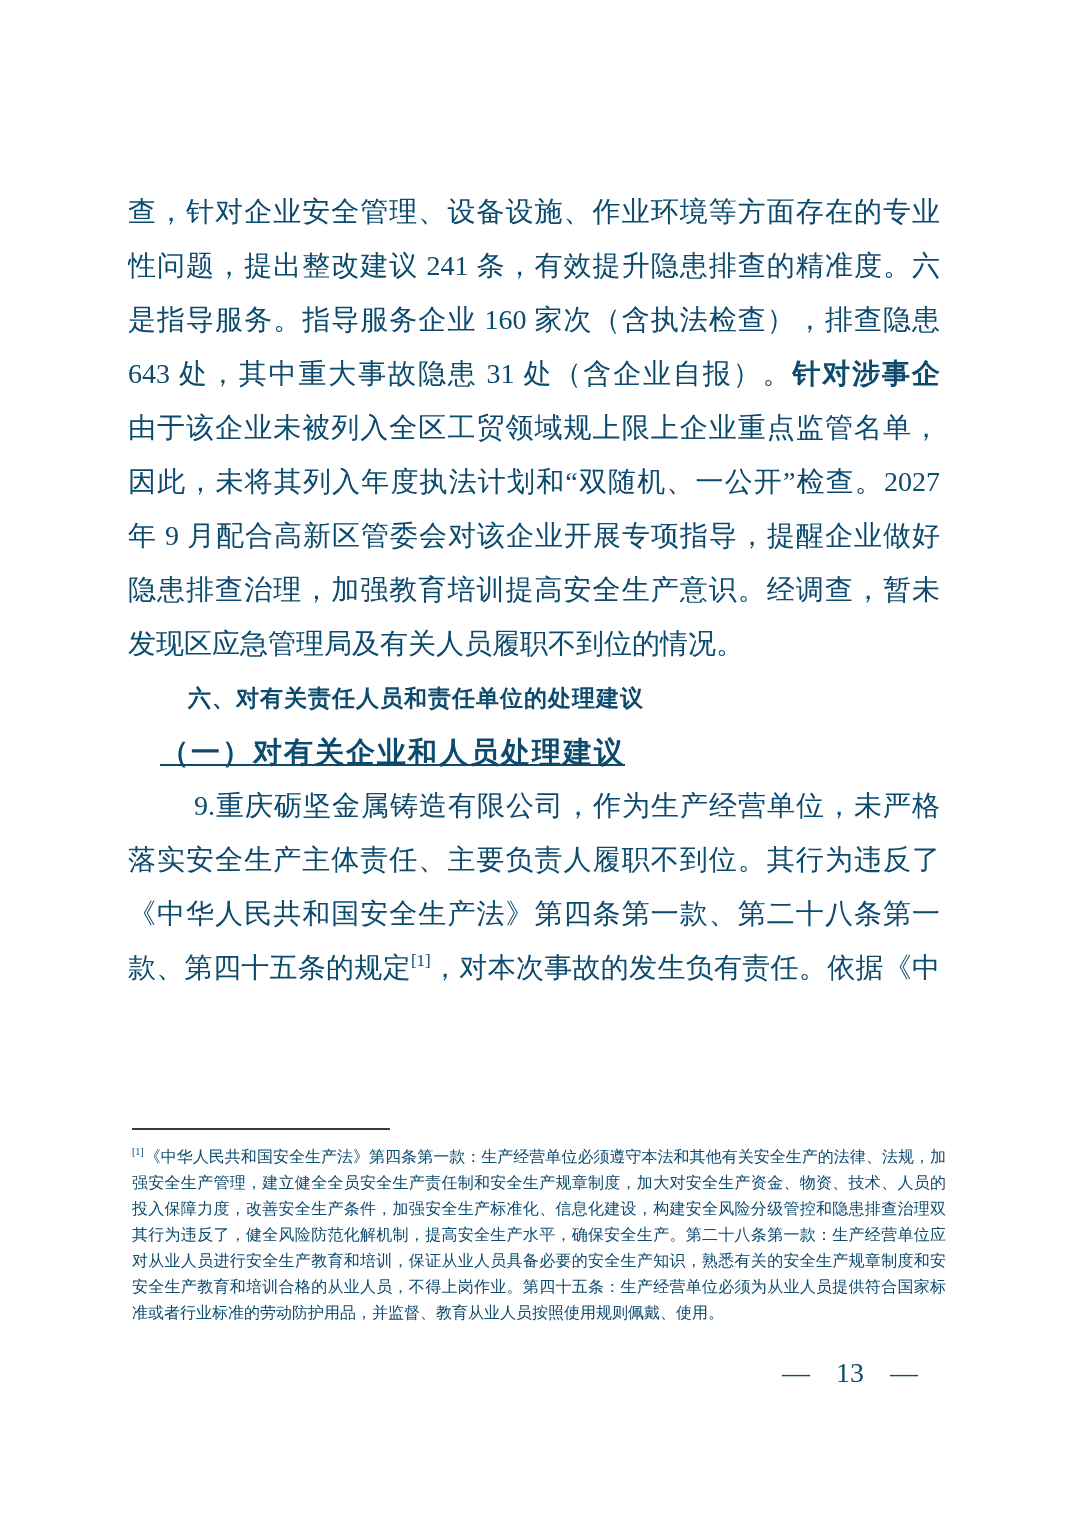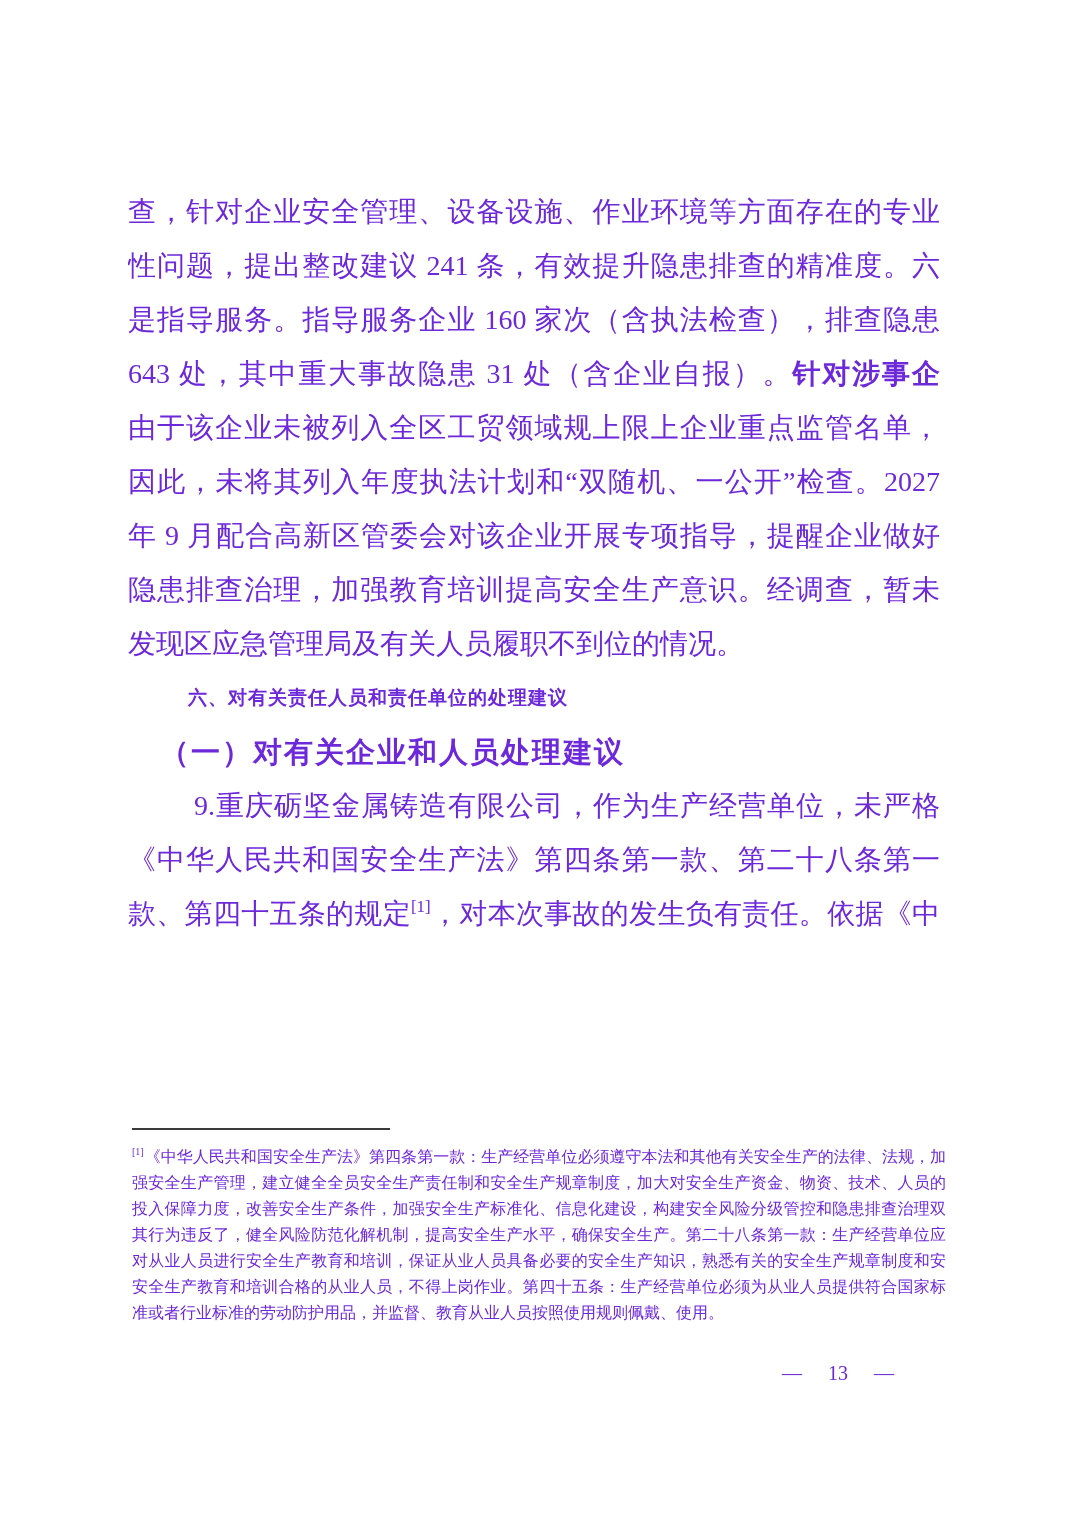--- a/index.html
+++ b/index.html
@@ -2,21 +2,21 @@
 <html><head>
 <meta charset="utf-8">
 <style>
   html, body { margin: 0; padding: 0; background: #e8e8e8; }
   .page {
     position: relative;
     width: 1074px;
     height: 1520px;
     background: #ffffff;
     font-family: "Liberation Serif", "DejaVu Serif", serif;
-    color: #6d28d9;
+    color: #0c4a6e;
     overflow: hidden;
     margin: 0 auto;
   }
   
   .main {
     position: absolute;
     left: 128px;
     top: 185px;
     width: 812px;
   }
@@ -28,33 +28,34 @@
     text-align-last: justify;
     text-justify: inter-character;
     overflow: hidden;
   }
   .line.no-stretch { text-align-last: left; }
   .line.indent { text-indent: 66px; }
   .line b { font-weight: bold; }
   .heading {
     font-family: "Liberation Sans", "DejaVu Sans", sans-serif;
     font-weight: bold;
-    font-size: 19px;
+    font-size: 23px;
     line-height: 54px;
     height: 54px;
     text-indent: 60px;
     letter-spacing: 1px;
   }
   .subheading {
     font-weight: bold;
     font-size: 29px;
     line-height: 54px;
     height: 54px;
     text-indent: 32px;
     letter-spacing: 2px;
+    text-decoration: underline;
   }
   sup.body-ref {
     font-size: 17px;
     line-height: 0;
     vertical-align: 11px;
   }
   
   .footnote {
     position: absolute;
     left: 132px;
@@ -81,21 +82,21 @@
     font-size: 10px;
     line-height: 0;
     vertical-align: 7px;
     margin-right: 1px;
   }
   
   .page-number {
     position: absolute;
     left: 782px;
     top: 1356px;
-    font-size: 20px;
+    font-size: 28px;
     line-height: 34px;
     white-space: nowrap;
   }
   .page-number .num { margin: 0 26px; }
 </style>
 </head>
 <body>
 
 <div class="page">
 
@@ -111,20 +112,21 @@
         <div class="line"><span>隐患排查治理，加强教育培训提高安全生产意识。经调查，暂未</span></div>
         <div class="line no-stretch"><span>发现区应急管理局及有关人员履职不到位的情况。</span></div>
       </div>
 
     <div class="heading">六、对有关责任人员和责任单位的处理建议</div>
 
     <div class="subheading">（一）对有关企业和人员处理建议</div>
 
     <div>
         <div class="line indent"><span>9.重庆砺坚金属铸造有限公司，作为生产经营单位，未严格</span></div>
+        <div class="line"><span>落实安全生产主体责任、主要负责人履职不到位。其行为违反了</span></div>
         <div class="line"><span>《中华人民共和国安全生产法》第四条第一款、第二十八条第一</span></div>
         <div class="line"><span>款、第四十五条的规定</span><sup class="body-ref">[1]</sup><span>，对本次事故的发生负有责任。依据《中</span></div>
       </div>
   </div>
 
   <div class="footnote">
     <div class="fn-rule"></div>
     <div>
         <div class="fline"><sup class="fn-marker">[1]</sup><span>《中华人民共和国安全生产法》第四条第一款：生产经营单位必须遵守本法和其他有关安全生产的法律、法规，加</span></div>
         <div class="fline"><span>强安全生产管理，建立健全全员安全生产责任制和安全生产规章制度，加大对安全生产资金、物资、技术、人员的</span></div>

